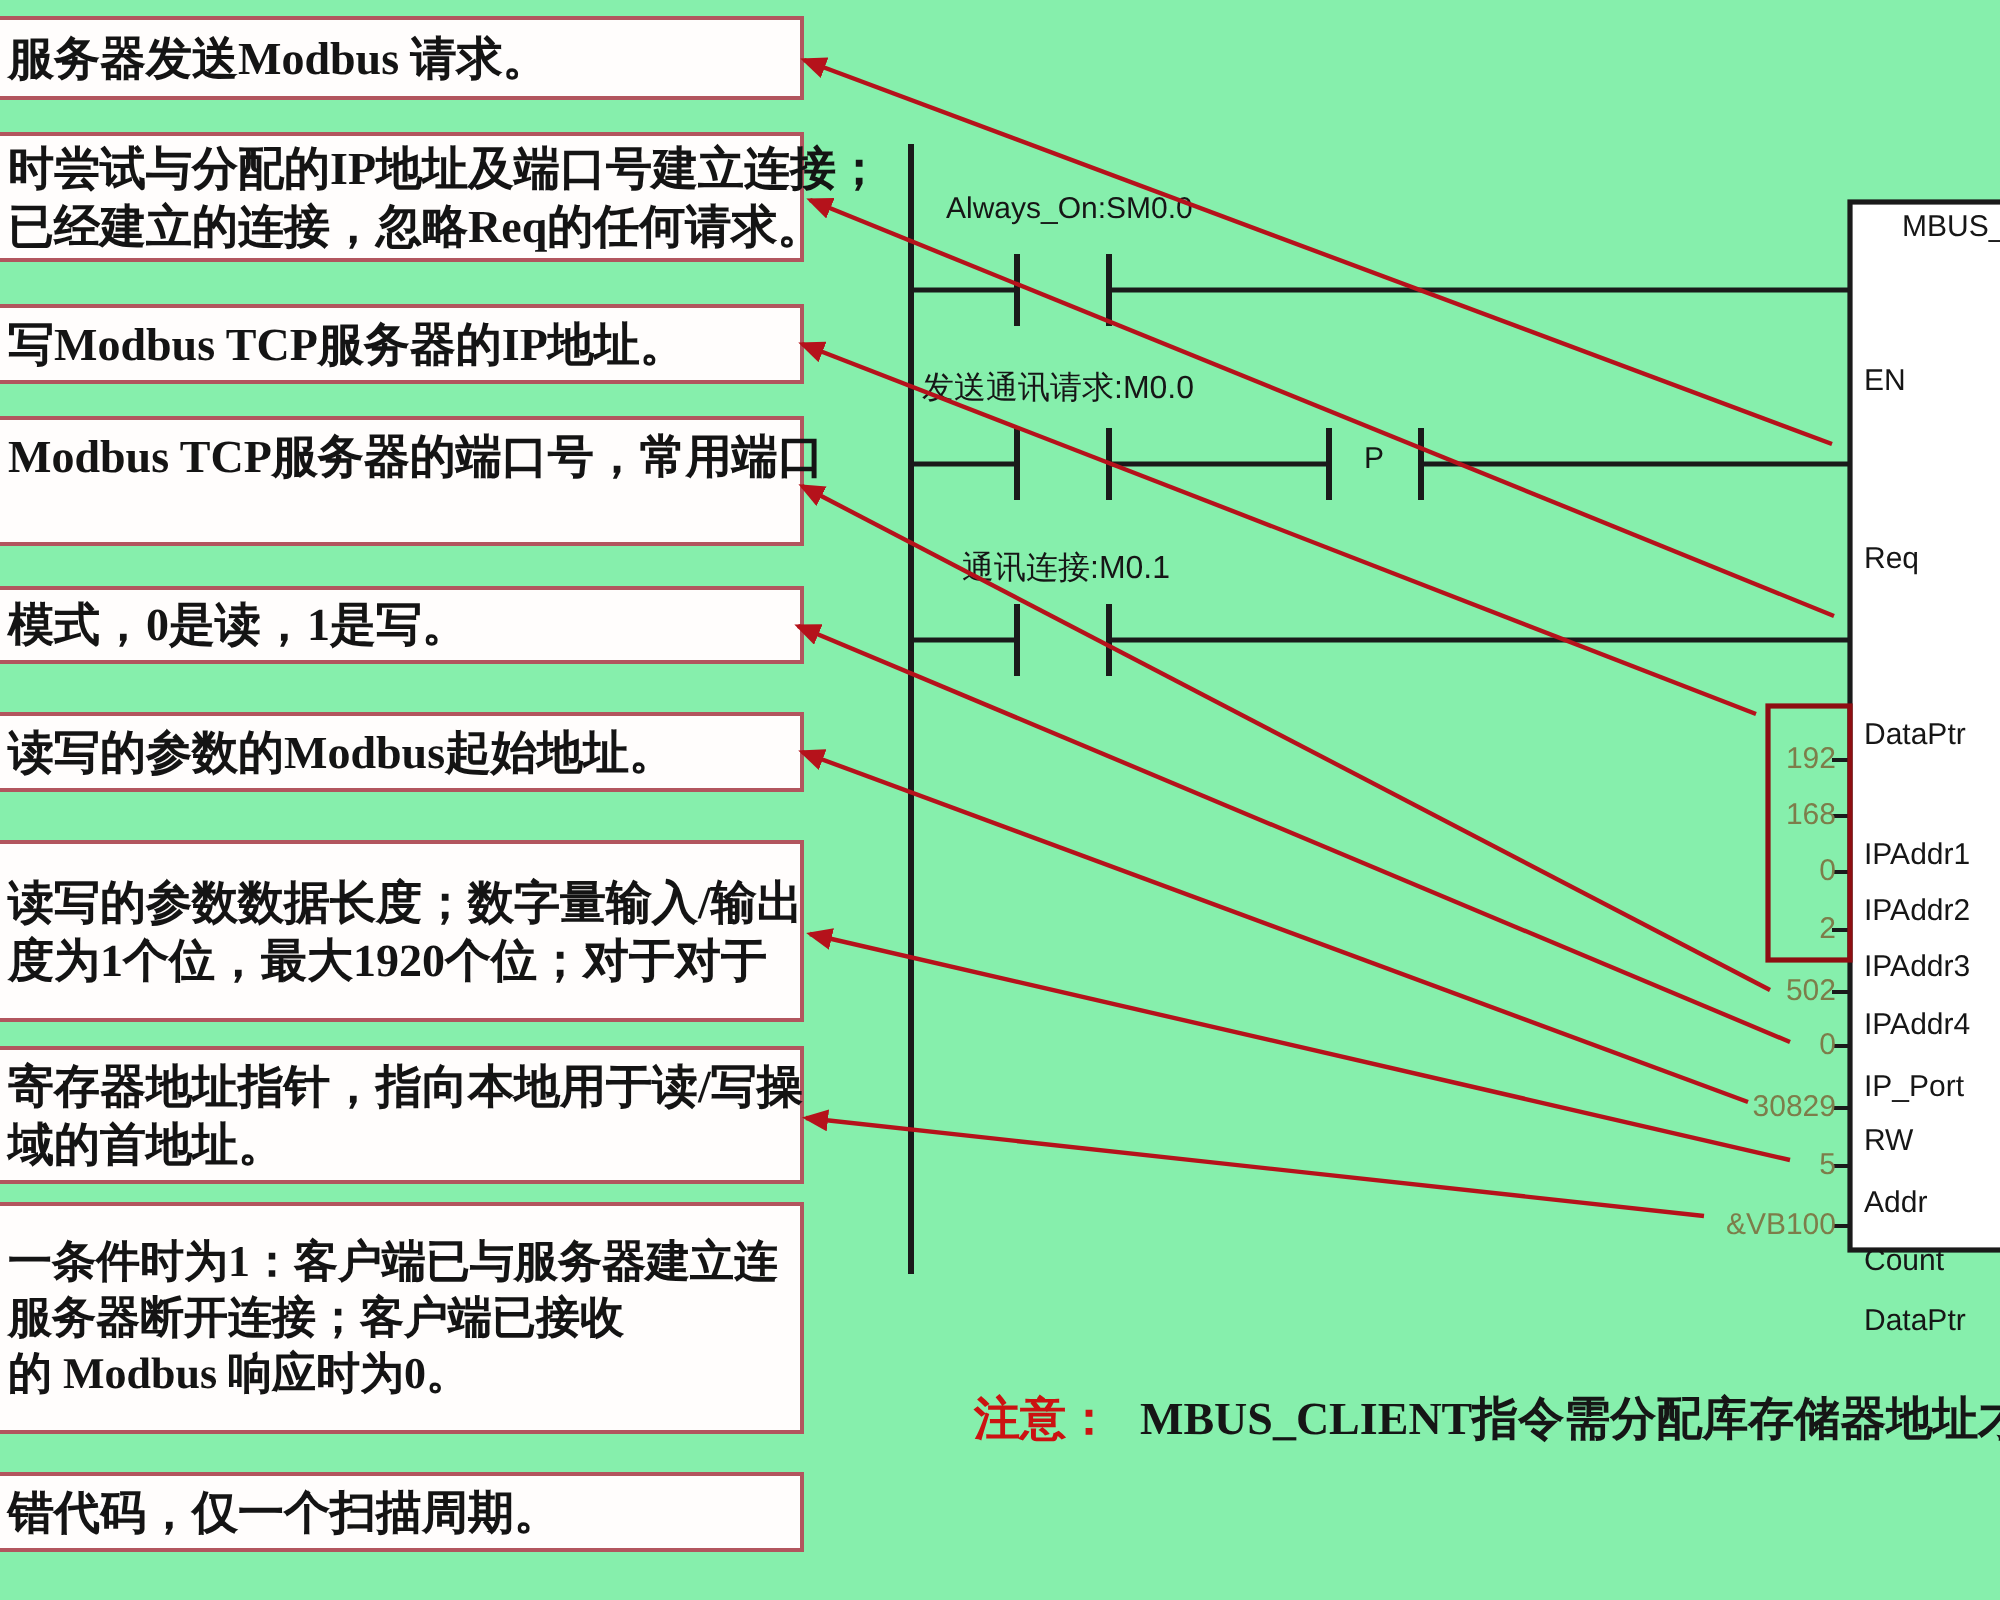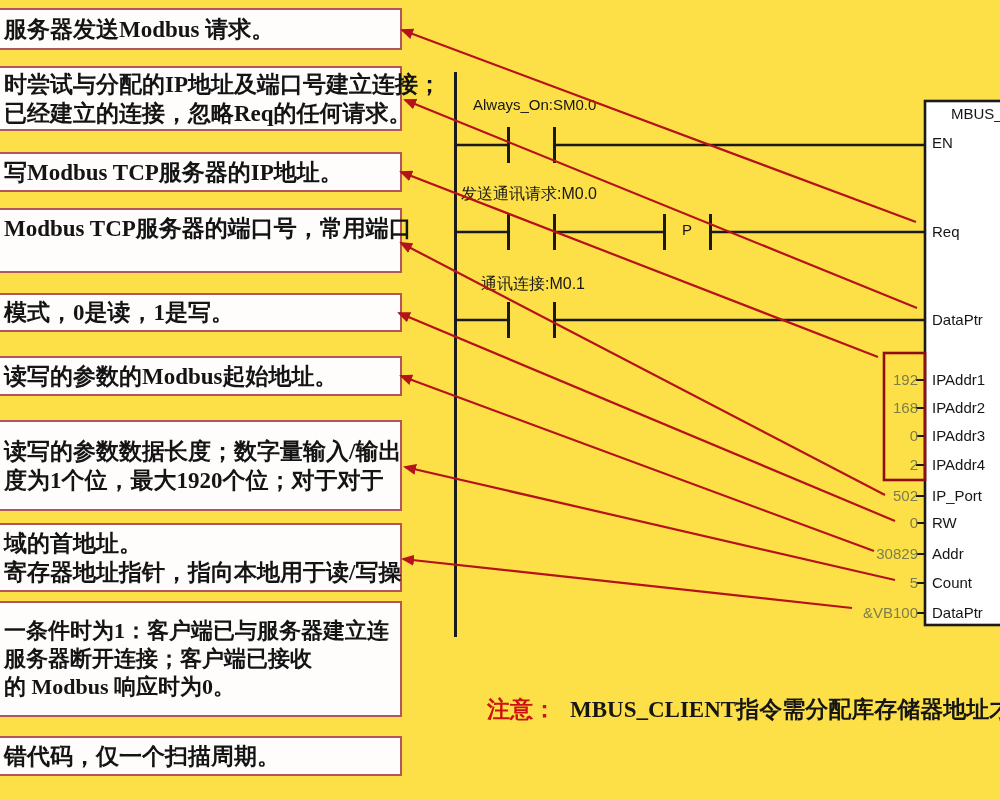--- a/index.html
+++ b/index.html
@@ -1,28 +1,28 @@
 <!DOCTYPE html>
 <html><head>
 <meta charset="utf-8">
 <style>
   html,body{margin:0;padding:0;background:#ffffff;}
-  #canvas{position:relative;width:1000px;height:800px;background:#fde047;overflow:hidden;
+  #canvas{position:relative;width:1000px;height:800px;background:#86efac;overflow:hidden;
           font-family:"Liberation Serif","DejaVu Serif",serif;}
   .callout{position:absolute;left:-50px;width:452px;box-sizing:border-box;
            border:2px solid #b2555e;background:#fffdfc;
            display:flex;flex-direction:column;justify-content:center;
            padding:0 6px 0 52px;z-index:2;}
   .callout.topalign{justify-content:flex-start;padding-top:4px;}
   .cline{font-size:23px;font-weight:bold;color:#141414;line-height:29px;white-space:pre;}
   .small .cline{font-size:22px;line-height:28px;}
   .lab{position:absolute;font-family:"Liberation Sans","DejaVu Sans",sans-serif;
        color:#161616;white-space:nowrap;z-index:1;}
   .pin-name{position:absolute;left:932px;font-family:"Liberation Sans","DejaVu Sans",sans-serif;
-            font-size:15px;line-height:20px;color:#161616;z-index:1;white-space:nowrap;}
+            font-size:15px;line-height:20px;color:#161616;z-index:1;white-space:nowrap;margin-top:48px;}
   .pin-val{position:absolute;left:798px;width:120px;text-align:right;
            font-family:"Liberation Sans","DejaVu Sans",sans-serif;
            font-size:15px;line-height:20px;color:#7d7d4a;z-index:1;white-space:nowrap;}
   .note{position:absolute;left:487px;top:694px;font-size:23px;font-weight:bold;
         white-space:nowrap;z-index:1;}
   .note .red{color:#cc1111;margin-right:14px;margin-top:16px;}
   .note .body{color:#161616;}
   svg.overlay{position:absolute;left:0;top:0;z-index:3;pointer-events:none;}
   svg.ladder{position:absolute;left:0;top:0;z-index:1;pointer-events:none;}
 </style>
@@ -83,22 +83,22 @@
     <div class="cline">模式，0是读，1是写。</div>
   </div>
   <div class="callout" style="top:356px;height:40px">
     <div class="cline">读写的参数的Modbus起始地址。</div>
   </div>
   <div class="callout" style="top:420px;height:91px">
     <div class="cline">读写的参数数据长度；数字量输入/输出</div>
     <div class="cline">度为1个位，最大1920个位；对于对于</div>
   </div>
   <div class="callout" style="top:523px;height:69px">
+    <div class="cline">寄存器地址指针，指向本地用于读/写操</div>
     <div class="cline">域的首地址。</div>
-    <div class="cline">寄存器地址指针，指向本地用于读/写操</div>
   </div>
   <div class="callout small" style="top:601px;height:116px">
     <div class="cline">一条件时为1：客户端已与服务器建立连</div>
     <div class="cline">服务器断开连接；客户端已接收</div>
     <div class="cline">的 Modbus 响应时为0。</div>
   </div>
   <div class="callout" style="top:736px;height:40px">
     <div class="cline">错代码，仅一个扫描周期。</div>
   </div>
 

